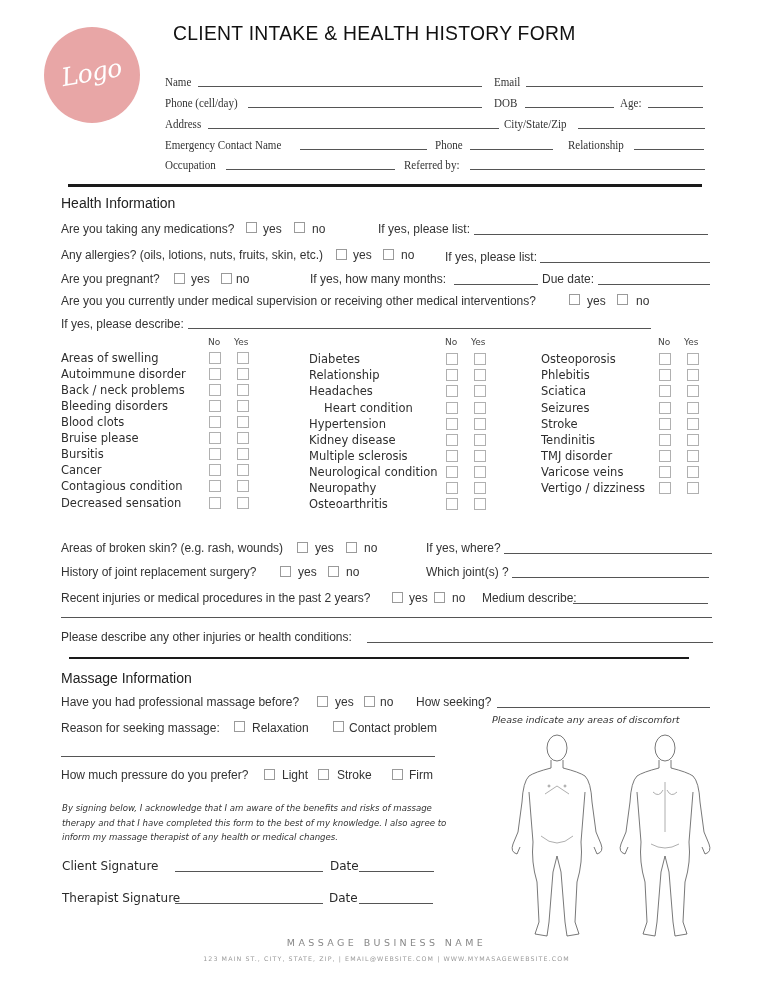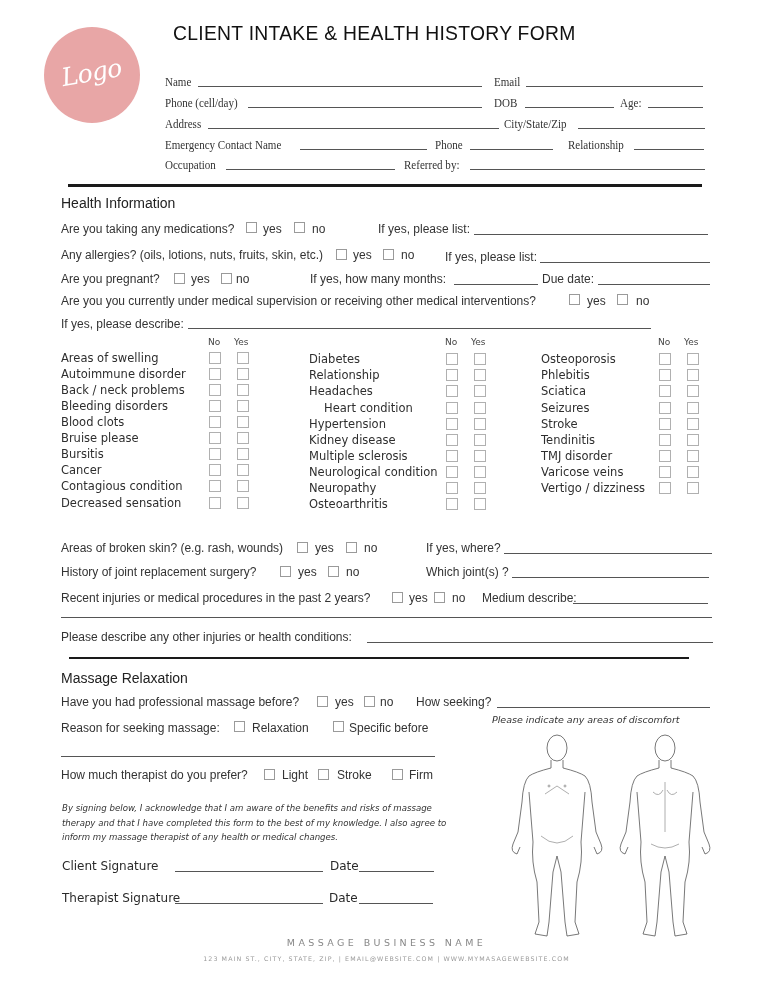--- a/index.html
+++ b/index.html
@@ -239,38 +239,38 @@
 <div class="q" style="left:452px;top:591px">no</div>
 <div class="q" style="left:482px;top:591px">Medium describe:</div>
 <div class="uline" style="left:573px;top:603px;width:135px"></div>
 <div class="uline" style="left:61px;top:617px;width:651px"></div>
 
 <div class="q" style="left:61px;top:630px">Please describe any other injuries or health conditions:</div>
 <div class="uline" style="left:367px;top:642px;width:346px"></div>
 
 <div class="rule-thick" style="left:69px;top:657px;width:620px;height:2px;"></div>
 
-<div class="section-title" style="left:61px;top:670px">Massage Relaxation</div>
+<div class="section-title" style="left:61px;top:670px">Massage Information</div>
 
 <div class="q" style="left:61px;top:695px">Have you had professional massage before?</div>
 <div class="cb" style="left:317px;top:696px"></div>
 <div class="q" style="left:335px;top:695px">yes</div>
 <div class="cb" style="left:364px;top:696px"></div>
 <div class="q" style="left:380px;top:695px">no</div>
 <div class="q" style="left:416px;top:695px">How seeking?</div>
 <div class="uline" style="left:497px;top:707px;width:213px"></div>
 
 <div class="q" style="left:61px;top:721px">Reason for seeking massage:</div>
 <div class="cb" style="left:234px;top:721px"></div>
 <div class="q" style="left:252px;top:721px">Relaxation</div>
 <div class="cb" style="left:333px;top:721px"></div>
-<div class="q" style="left:349px;top:721px">Specific before</div>
+<div class="q" style="left:349px;top:721px">Contact problem</div>
 <div class="uline" style="left:61px;top:756px;width:374px"></div>
 
-<div class="q" style="left:61px;top:768px">How much therapist do you prefer?</div>
+<div class="q" style="left:61px;top:768px">How much pressure do you prefer?</div>
 <div class="cb" style="left:264px;top:769px"></div>
 <div class="q" style="left:282px;top:768px">Light</div>
 <div class="cb" style="left:318px;top:769px"></div>
 <div class="q" style="left:337px;top:768px">Stroke</div>
 <div class="cb" style="left:392px;top:769px"></div>
 <div class="q" style="left:409px;top:768px">Firm</div>
 
 <div class="body-caption">Please indicate any areas of discomfort</div>
 
 <svg class="figure" style="left:505px;top:732px" width="105" height="210" viewBox="0 0 105 210">

